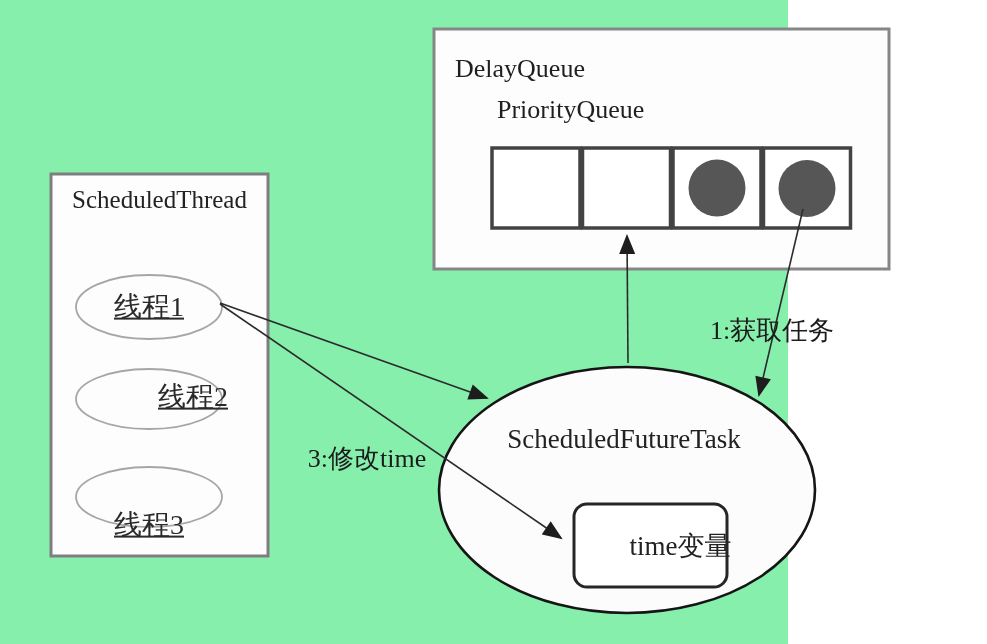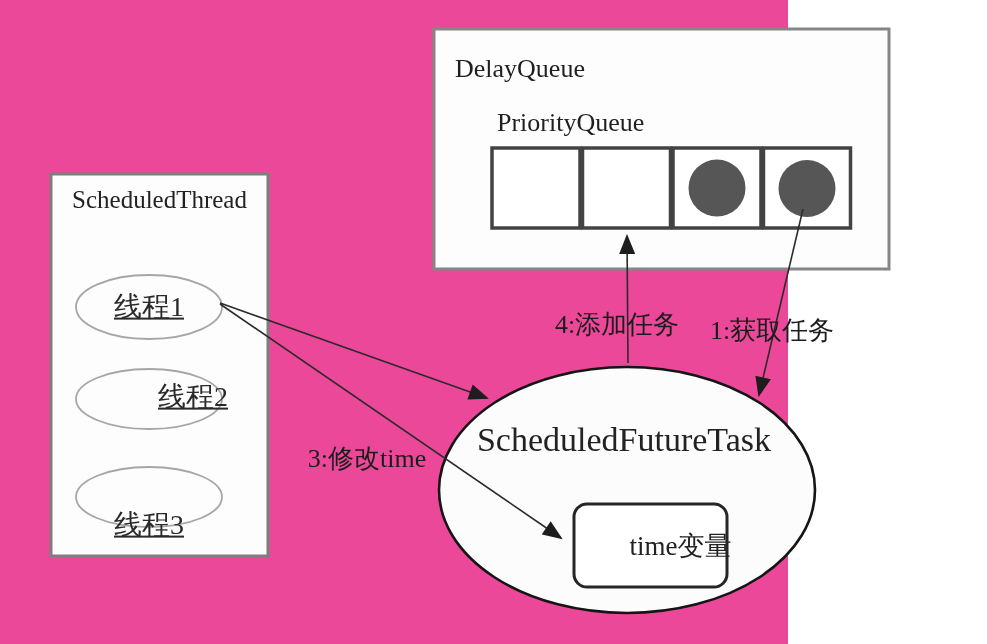--- a/index.html
+++ b/index.html
@@ -5,42 +5,42 @@
   html, body { margin: 0; padding: 0; }
   body {
     width: 987px; height: 644px;
     font-family: "Liberation Serif", "DejaVu Serif", serif;
     color: #1f1f1f;
     overflow: hidden;
   }
   .stage {
     position: relative;
     width: 788px; height: 644px;
-    background: #ec4899;
+    background: #86efac;
   }
   .stage svg { position: absolute; left: 0; top: 0; }
   .lbl {
     position: absolute;
     white-space: nowrap;
     color: #1f1f1f;
     line-height: 1.1;
   }
   .lbl.centered { transform: translate(-50%, -50%); }
   .executor-title {
     position: absolute;
     left: 51px; top: 183px; width: 217px;
     text-align: center;
     font-size: 25px;
     line-height: 34px;
     color: #222;
   }
   .queue-title { font-size: 26px; }
   .arrow-label { font-size: 26px; color: #1b1b1b; }
   .thread-label { font-size: 28px; color: #2a2a2a; text-decoration: underline; }
-  .sft-title { font-size: 34px; color: #222; }
+  .sft-title { font-size: 27px; color: #222; }
   .time-box-label {
     position: absolute;
     left: 604px; top: 504px; width: 153px; height: 83px;
     display: flex; align-items: center; justify-content: center;
     font-size: 27px; color: #222;
   }
 </style>
 </head>
 <body>
 
@@ -75,31 +75,30 @@
     <rect x="574" y="504" width="153" height="83" rx="13" fill="#ffffff" stroke="#262626" stroke-width="3"></rect>
 
     <line x1="220" y1="303" x2="487" y2="398" stroke="#2b2b2b" stroke-width="1.6" marker-end="url(#arrowhead)"></line>
     <line x1="220" y1="304" x2="561" y2="538" stroke="#2b2b2b" stroke-width="1.6" marker-end="url(#arrowhead)"></line>
     <line x1="628" y1="363" x2="627" y2="236" stroke="#2b2b2b" stroke-width="1.6" marker-end="url(#arrowhead)"></line>
     <line x1="803" y1="209" x2="759" y2="395" stroke="#2b2b2b" stroke-width="1.6" marker-end="url(#arrowhead)"></line>
   </svg>
 
   <div class="lbl queue-title" style="left:455px; top:55px;">DelayQueue</div>
 
-  <div class="lbl queue-title" style="left:497px; top:109px;">PriorityQueue</div>
+  <div class="lbl queue-title" style="left:497px; top:96px;">PriorityQueue</div>
 
   <div class="executor-title">
     <div>ScheduledThread</div>
   </div>
 
   <div class="lbl centered thread-label" style="left:149px; top:307px;">线程1</div>
   <div class="lbl centered thread-label" style="left:149px; top:397px;margin-left:44px;">线程2</div>
   <div class="lbl centered thread-label" style="left:149px; top:525px;">线程3</div>
 
   <div class="lbl centered sft-title" style="left:624px; top:440px;">ScheduledFutureTask</div>
 
   <div class="time-box-label">time变量</div>
 
   <div class="lbl centered arrow-label" style="left:772px; top:331px;">1:获取任务</div>
   <div class="lbl centered arrow-label" style="left:367px; top:459px;">3:修改time</div>
-  <div class="lbl centered arrow-label" style="left:617px; top:325px;">4:添加任务</div>
 
 </div>
 
 </body></html>

